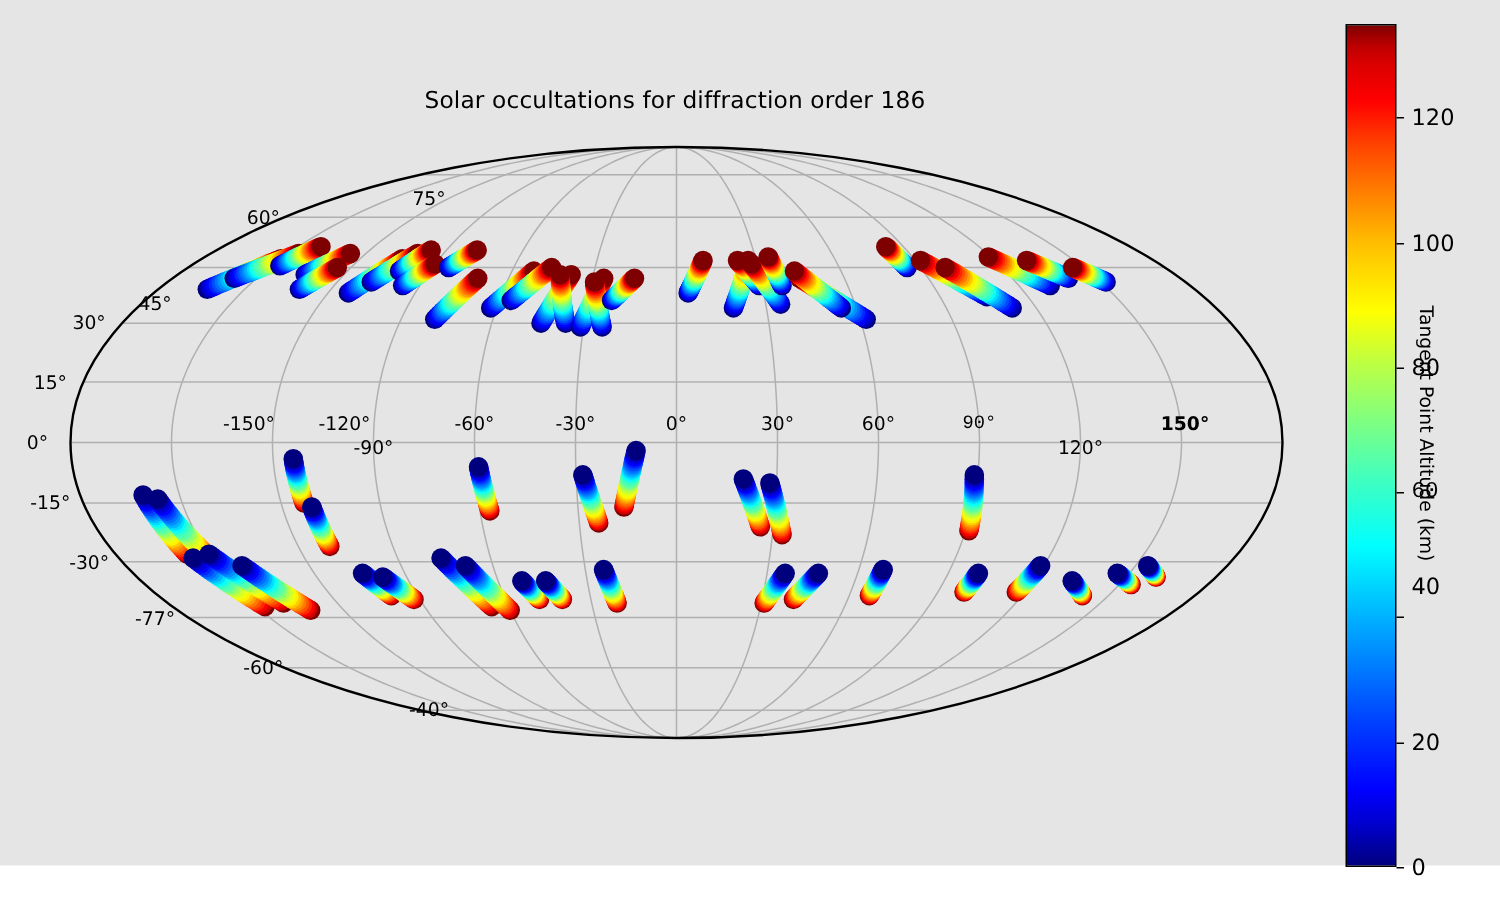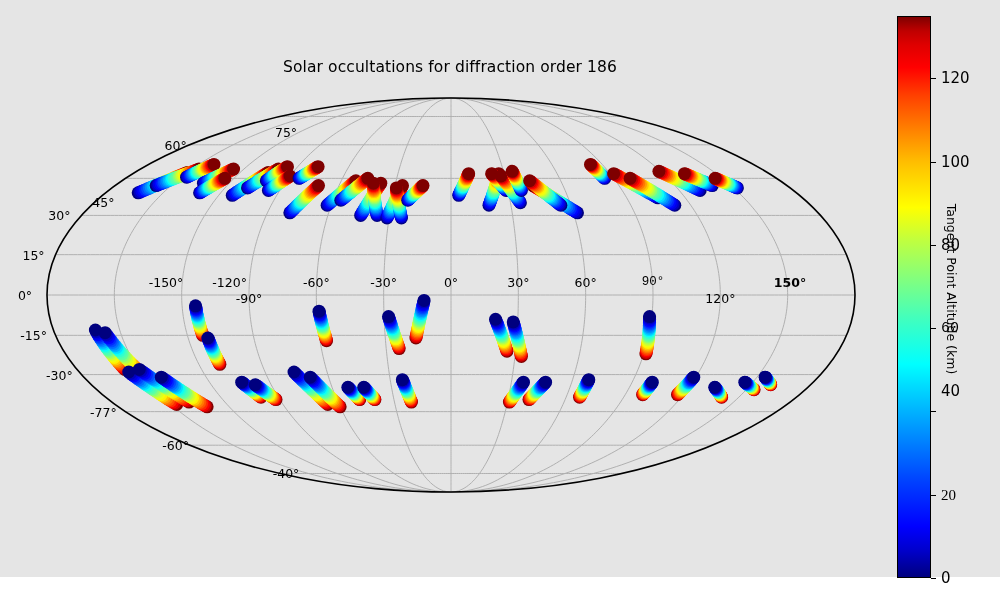--- a/index.html
+++ b/index.html
@@ -1881,21 +1881,21 @@
       <div class="axis-label" style="left: 720.333px; top: 282px; margin-top: 16px;">120°</div>
       <div class="axis-label" style="left: 790px; top: 282px; font-weight: bold;">150°</div>
     </div>
 
   <div id="colorbar-wrap">
     <div id="colorbar-gradient"></div>
     <div id="colorbar-ticks">
         <div class="cb-tick-line" style="top: 562px;"></div>
         <div class="cb-tick-label" style="top: 562px;">0</div>
         <div class="cb-tick-line" style="top: 478.741px;"></div>
-        <div class="cb-tick-label" style="top: 478.741px; font-family: Liberation Serif, serif;">20</div>
+        <div class="cb-tick-label" style="top: 478.741px;">20</div>
         <div class="cb-tick-line" style="top: 395.481px;"></div>
         <div class="cb-tick-label" style="top: 375px;">40</div>
         <div class="cb-tick-line" style="top: 312.222px;"></div>
         <div class="cb-tick-label" style="top: 312.222px; font-family: Liberation Mono, monospace;">60</div>
         <div class="cb-tick-line" style="top: 228.963px;"></div>
         <div class="cb-tick-label" style="top: 228.963px;">80</div>
         <div class="cb-tick-line" style="top: 145.704px;"></div>
         <div class="cb-tick-label" style="top: 145.704px;">100</div>
         <div class="cb-tick-line" style="top: 62.4444px;"></div>
         <div class="cb-tick-label" style="top: 62.4444px;">120</div>

